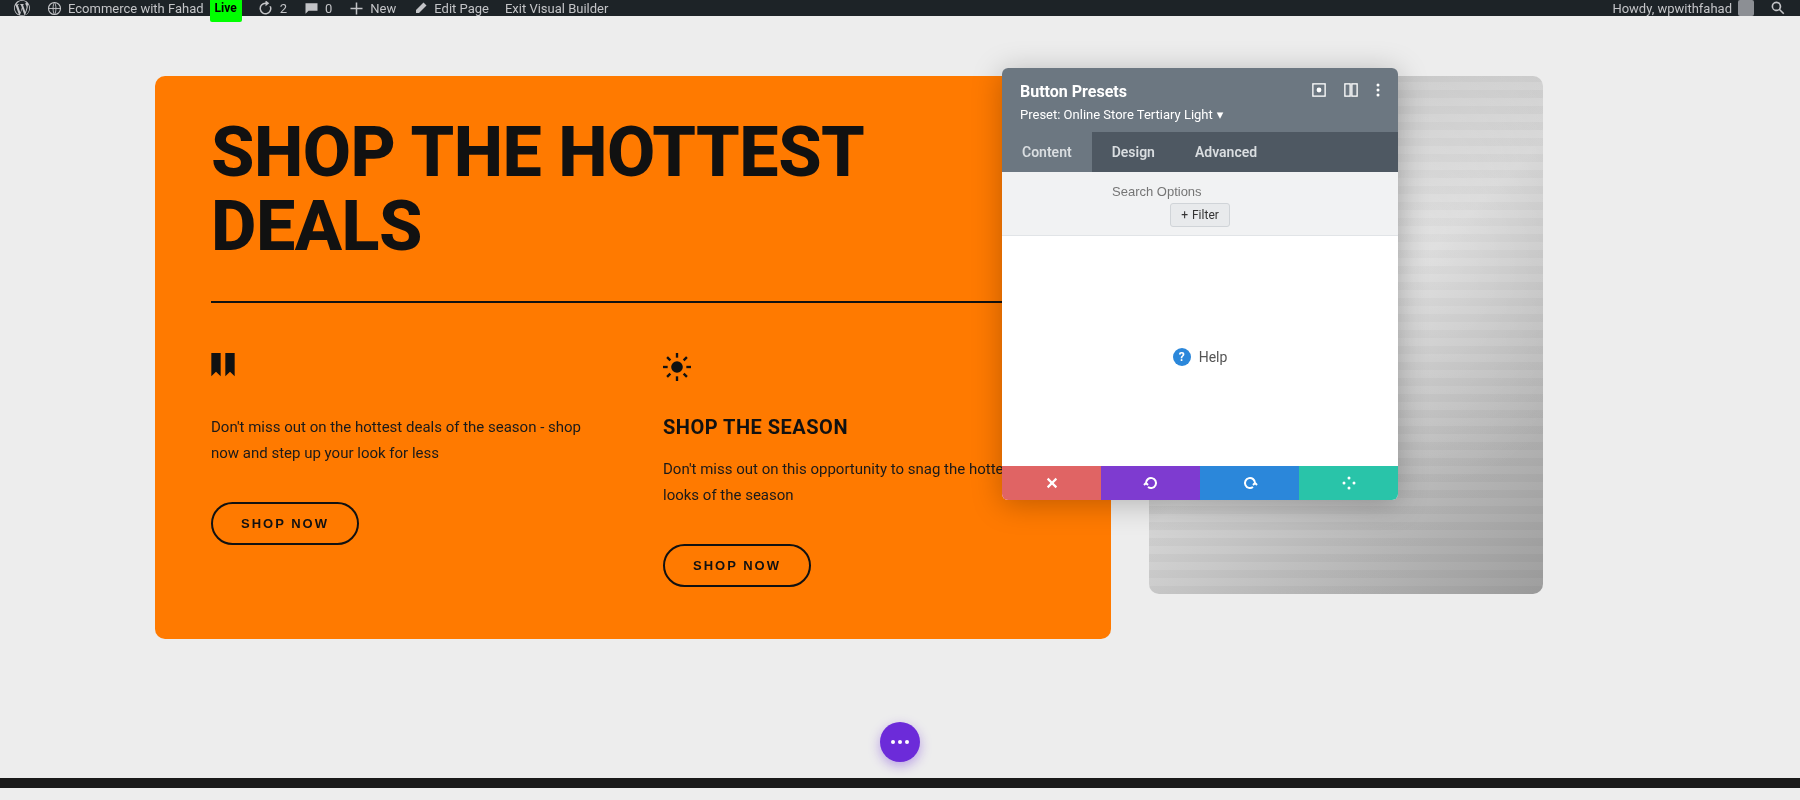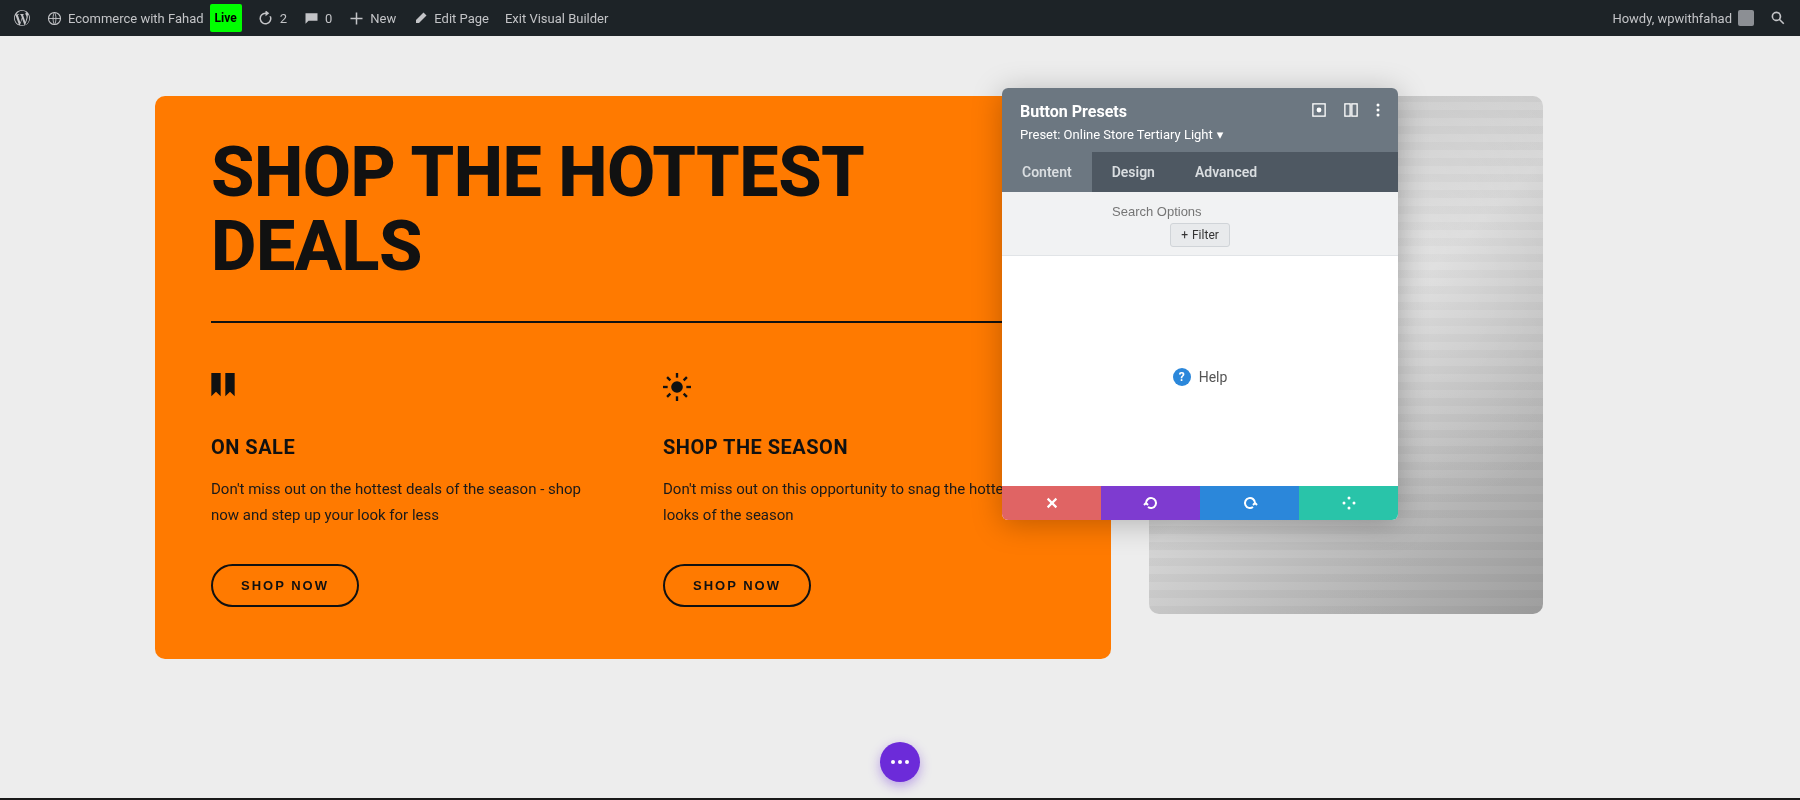--- a/index.html
+++ b/index.html
@@ -1,19 +1,19 @@
 <!DOCTYPE html>
 <html><head>
 <meta charset="utf-8">
 <style>
 * { margin: 0; padding: 0; box-sizing: border-box; }
 body { font-family: -apple-system, BlinkMacSystemFont, "Segoe UI", Roboto, Arial, sans-serif; background: #ededed; overflow: hidden; }
 
 
-.admin-bar { background: #1d2327; color: #c3c4c7; height: 36px; display: flex; align-items: center; justify-content: space-between; font-size: 13px; padding: 0 6px; }
+.admin-bar { background: #1d2327; color: #c3c4c7; height: 16px; display: flex; align-items: center; justify-content: space-between; font-size: 13px; padding: 0 6px; }
 .admin-left, .admin-right { display: flex; align-items: center; gap: 0; }
 .admin-item { display: flex; align-items: center; gap: 6px; padding: 0 8px; height: 28px; cursor: pointer; color: #c3c4c7; }
 .admin-icon { width: 16px; height: 16px; display: inline-flex; align-items: center; justify-content: center; }
 .live-badge { background: #00ff00; color: #000; font-size: 12px; font-weight: bold; padding: 7px 5px; border-radius: 2px; }
 .admin-avatar { width: 16px; height: 16px; background: #8c8f94; border-radius: 2px; }
 
 
 .canvas { height: calc(100vh - 28px); position: relative; overflow: hidden; }
 .canvas-inner { padding: 60px 155px 0; display: flex; gap: 38px; }
 
@@ -146,21 +146,20 @@
     <div class="hero-card">
       <h1 class="hero-title">SHOP THE HOTTEST DEALS</h1>
       <hr class="hero-divider">
       <div class="cols">
         <div class="col">
           <div class="col-icon">
             <svg width="24" height="28" viewBox="0 0 20 24" fill="#111">
                 <path d="M0 0h8v20l-4-4-4 4zM12 0h8v20l-4-4-4 4z"></path>
               </svg>
           </div>
-          <h3 class="col-title">ON SALE</h3>
           <p class="col-text">Don't miss out on the hottest deals of the season - shop now and step up your look for less</p>
           <button class="shop-btn">SHOP NOW</button>
         </div>
         <div class="col">
           <div class="col-icon">
             <svg width="28" height="28" viewBox="0 0 24 24" fill="#111">
                 <circle cx="12" cy="12" r="5"></circle>
                 <g stroke="#111" stroke-width="2">
                   <line x1="12" y1="0" x2="12" y2="4"></line>
                   <line x1="12" y1="20" x2="12" y2="24"></line>

